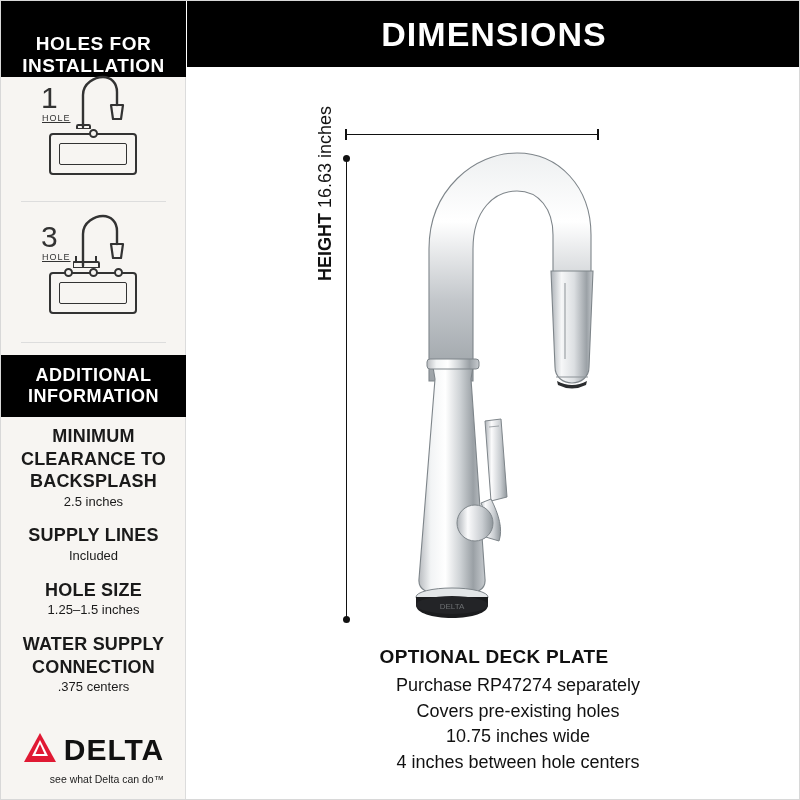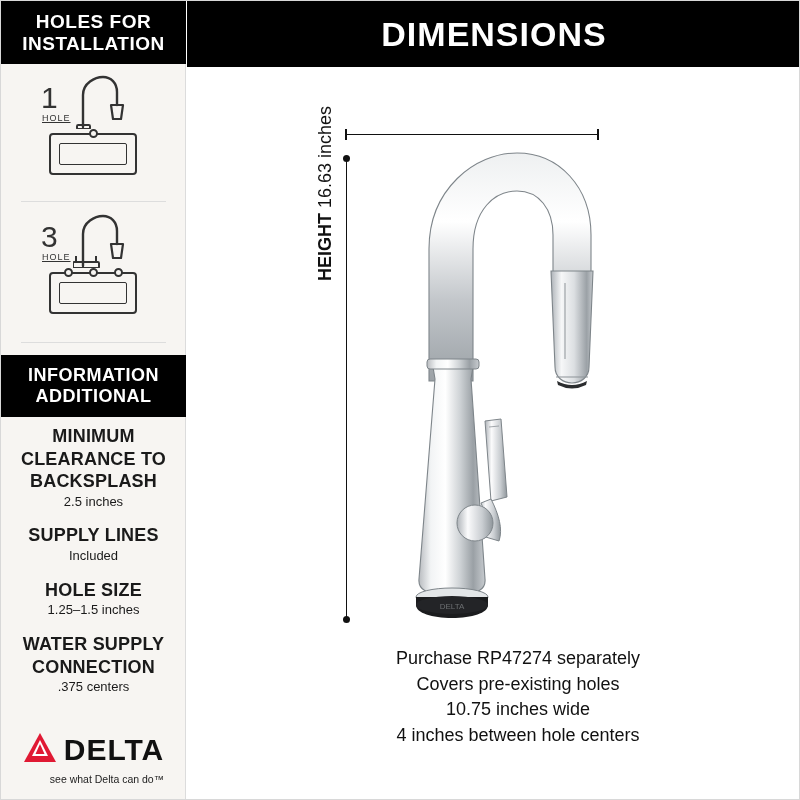--- a/index.html
+++ b/index.html
@@ -37,23 +37,23 @@
     color: #ffffff;
     text-align: center;
     font-weight: bold;
     letter-spacing: 0.5px;
     line-height: 1.15;
   }
   #holes-header {
     position: absolute;
     left: 0; top: 0;
     width: 185px;
-    height: 63px;
+    height: 76px;
     display: flex;
-    align-items: center;
+    align-items: flex-end;
     justify-content: center;
     font-size: 19px;
     text-transform: uppercase;
   }
   #holes-header span { display: block; }
 
   #hole-blocks {
     position: absolute;
     left: 0;
     top: 66px;
@@ -355,22 +355,22 @@
           <div class="sink-hole"></div>
           <div class="sink-hole"></div>
           <div class="sink-hole"></div>
         </div>
         <div class="hole-divider" style="top:136px;"></div>
       </div>
     </div>
 
     <div id="addl-header" class="black-header">
       <div>
+        <span>ADDITIONAL</span>
         <span>INFORMATION</span>
-        <span>ADDITIONAL</span>
       </div>
     </div>
 
     <div id="addl-list">
       <div class="addl-item">
         <div class="addl-title">MINIMUM CLEARANCE TO BACKSPLASH</div>
         <div class="addl-value">2.5 inches</div>
       </div>
       <div class="addl-item">
         <div class="addl-title">SUPPLY LINES</div>
@@ -481,19 +481,20 @@
         <text x="85" y="478" font-family="Liberation Sans, sans-serif" font-size="8" fill="#6c6f72" text-anchor="middle">DELTA</text>
 
         <path d="M118 290 L134 288 L140 366 L124 370 Z" fill="url(#chromeHandle)" stroke="#7e858a" stroke-width="1"></path>
         <path d="M124 368 C132 384 136 398 132 410 L112 404 C118 392 118 380 114 372 Z" fill="url(#chromeHandle)" stroke="#7e858a" stroke-width="1"></path>
         <circle cx="108" cy="392" r="18" fill="url(#chromeHandle)" stroke="#7e858a" stroke-width="1"></circle>
         <line x1="122" y1="296" x2="132" y2="295" stroke="#8d9398" stroke-width="0.8"></line>
       </svg>
     </div>
 
     <div id="caption">
+      <div id="caption-title">OPTIONAL DECK PLATE</div>
       <div class="caption-line">Purchase RP47274 separately</div>
       <div class="caption-line">Covers pre-existing holes</div>
       <div class="caption-line">10.75 inches wide</div>
       <div class="caption-line">4 inches between hole centers</div>
     </div>
   </div>
 </div>
 
 </body></html>

